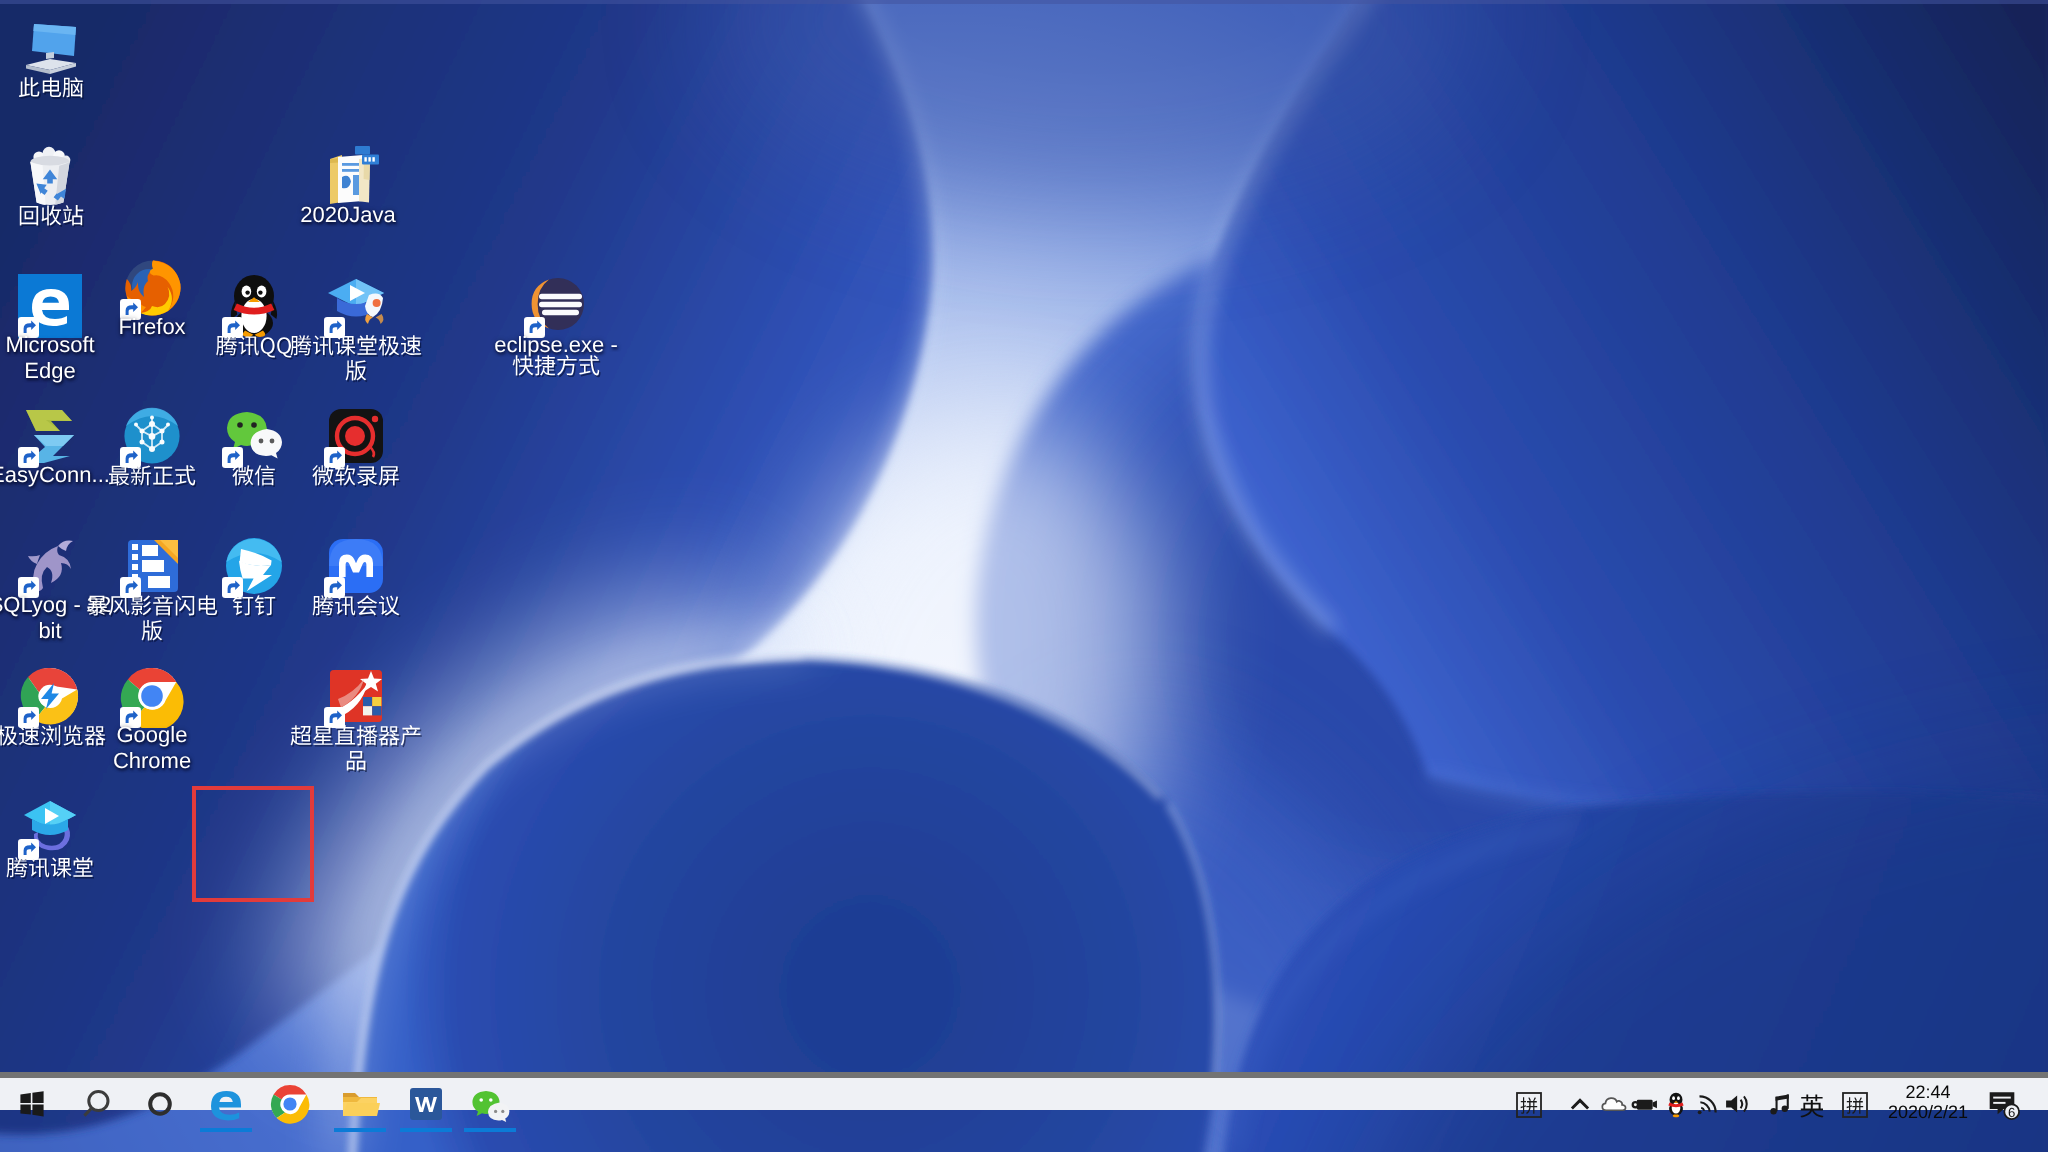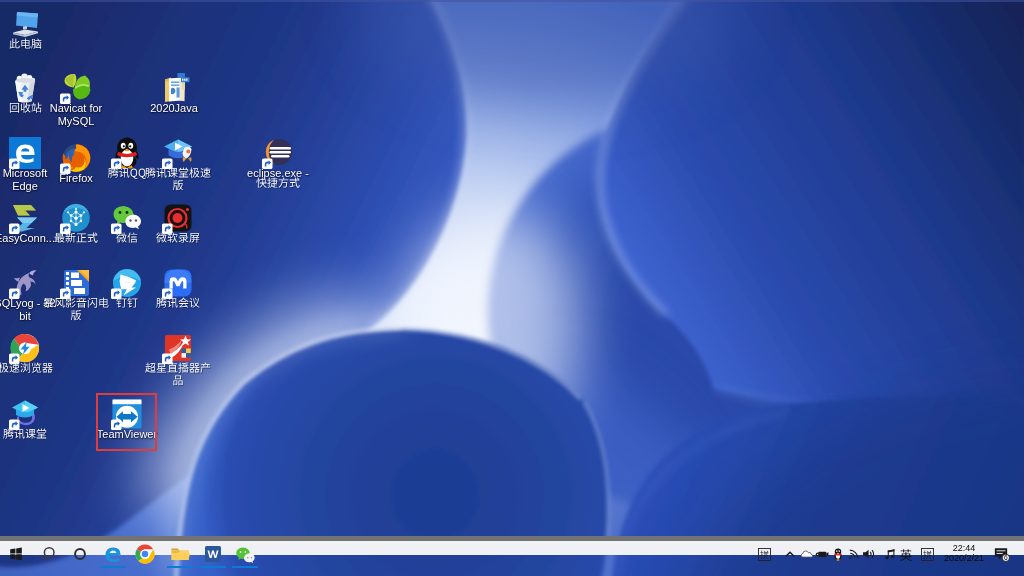--- a/index.html
+++ b/index.html
@@ -4,21 +4,21 @@
 html,body{width:1024px;height:576px;overflow:hidden;background:#1b2e6e;font-family:"Liberation Sans",sans-serif}
 #scene{position:relative;width:1024px;height:576px}
 #wall{position:absolute;left:0;top:0}
 .cell{position:absolute;width:72px;text-align:center}
 .ic{width:32px;margin:0 auto;height:32px}
 .isvg{display:block}
 .lbl{margin-top:-2px;font-size:11px;line-height:12.5px;color:#fff;text-shadow:0.5px 1px 1.5px rgba(0,5,30,.85), 0 0 2px rgba(0,5,30,.5)}
 .lblc{margin-top:-3px}
 .lblc svg{display:inline-block;vertical-align:top}
 #redbox{position:absolute;left:96px;top:393px;width:61px;height:58px;border:2.5px solid #e23b3b}
-#taskbar{position:absolute;left:0;top:536px;width:1024px;height:19px;background:#eff1f5;border-top:5px solid #737373}
+#taskbar{position:absolute;left:0;top:536px;width:1024px;height:19px;background:#eff1f5;border-top:3px solid #737373}
 .tbi{position:absolute}
 .tbi svg{display:block}
 .ul{position:absolute;top:24.5px;height:2.5px;background:#0b7bd7}
 .clock{position:absolute;left:934px;top:3px;font-size:9px;line-height:9.5px;color:#0a0a0a;text-align:center;width:60px}
 </style></head>
 <body>
 <div id="scene">
 <svg id="wall" width="1024" height="576" viewBox="0 0 1024 576" preserveAspectRatio="none">
 <defs>
 <radialGradient id="gSky" gradientUnits="userSpaceOnUse" cx="472" cy="338" r="560">
@@ -125,36 +125,20 @@
             <path d="M10.4 26.2 l-2.7-6.6 6.3 0.7 -1.5 2.2 2.1 1.5 -1.9 2.6 -2.1-1.5Z"></path>
             <path d="M20.2 26 l5.6-3.2 -1 6.3 -2.1-1.6 -1.9 2.4 -2.6-2 1.9-2.3Z"></path>
           </g>
 </svg>
       </div>
       <div class="lblc"><svg class="clbl" width="39" height="16" viewBox="0 0 39 16">
           <path transform="translate(3.7 11.7)" fill="rgba(0,10,40,.55)" d="M4.1 -5.5H6.8V-3.0H4.1ZM3.3 -6.2V-2.2H7.6V-6.2ZM0.9 -8.8V0.9H1.7V0.3H9.2V0.9H10.1V-8.8ZM1.7 -0.5V-8.0H9.2V-0.5Z M17.5 -6.3H19.9C19.6 -4.9 19.3 -3.7 18.7 -2.7C18.2 -3.7 17.7 -4.9 17.4 -6.1ZM17.3 -9.2C17.0 -7.3 16.4 -5.5 15.5 -4.4C15.7 -4.2 16.0 -3.9 16.1 -3.7C16.4 -4.1 16.7 -4.6 17.0 -5.1C17.3 -4.0 17.7 -2.9 18.3 -2.0C17.6 -1.1 16.8 -0.3 15.7 0.2C15.9 0.4 16.1 0.7 16.2 0.9C17.3 0.3 18.1 -0.4 18.7 -1.3C19.4 -0.4 20.1 0.3 21.0 0.8C21.2 0.6 21.4 0.3 21.6 0.2C20.7 -0.3 19.9 -1.0 19.2 -2.0C19.9 -3.1 20.4 -4.6 20.7 -6.3H21.5V-7.1H17.7C17.9 -7.7 18.1 -8.4 18.2 -9.1ZM12.0 -1.1C12.2 -1.3 12.6 -1.4 14.6 -2.2V0.9H15.4V-9.1H14.6V-3.0L12.9 -2.4V-8.0H12.1V-2.6C12.1 -2.2 11.8 -2.0 11.7 -1.9C11.8 -1.7 12.0 -1.3 12.0 -1.1Z M22.6 -7.2V-6.4H26.9V-7.2ZM23.1 -5.8C23.3 -4.5 23.6 -2.9 23.6 -1.8L24.3 -2.0C24.2 -3.0 24.0 -4.6 23.7 -5.9ZM23.9 -9.0C24.2 -8.4 24.5 -7.7 24.7 -7.3L25.4 -7.5C25.3 -8.0 25.0 -8.7 24.6 -9.2ZM25.6 -6.0C25.5 -4.7 25.2 -2.8 24.9 -1.6C24.0 -1.4 23.2 -1.2 22.5 -1.0L22.7 -0.2C23.9 -0.5 25.4 -0.9 26.9 -1.3L26.8 -2.0L25.6 -1.7C25.9 -2.9 26.2 -4.6 26.4 -5.9ZM27.1 -4.0V0.9H27.9V0.3H31.3V0.8H32.1V-4.0H29.8V-6.2H32.6V-7.0H29.8V-9.3H28.9V-4.0ZM27.9 -0.4V-3.2H31.3V-0.4Z"></path>
           <path transform="translate(3.0 10.8)" fill="#fff" d="M4.1 -5.5H6.8V-3.0H4.1ZM3.3 -6.2V-2.2H7.6V-6.2ZM0.9 -8.8V0.9H1.7V0.3H9.2V0.9H10.1V-8.8ZM1.7 -0.5V-8.0H9.2V-0.5Z M17.5 -6.3H19.9C19.6 -4.9 19.3 -3.7 18.7 -2.7C18.2 -3.7 17.7 -4.9 17.4 -6.1ZM17.3 -9.2C17.0 -7.3 16.4 -5.5 15.5 -4.4C15.7 -4.2 16.0 -3.9 16.1 -3.7C16.4 -4.1 16.7 -4.6 17.0 -5.1C17.3 -4.0 17.7 -2.9 18.3 -2.0C17.6 -1.1 16.8 -0.3 15.7 0.2C15.9 0.4 16.1 0.7 16.2 0.9C17.3 0.3 18.1 -0.4 18.7 -1.3C19.4 -0.4 20.1 0.3 21.0 0.8C21.2 0.6 21.4 0.3 21.6 0.2C20.7 -0.3 19.9 -1.0 19.2 -2.0C19.9 -3.1 20.4 -4.6 20.7 -6.3H21.5V-7.1H17.7C17.9 -7.7 18.1 -8.4 18.2 -9.1ZM12.0 -1.1C12.2 -1.3 12.6 -1.4 14.6 -2.2V0.9H15.4V-9.1H14.6V-3.0L12.9 -2.4V-8.0H12.1V-2.6C12.1 -2.2 11.8 -2.0 11.7 -1.9C11.8 -1.7 12.0 -1.3 12.0 -1.1Z M22.6 -7.2V-6.4H26.9V-7.2ZM23.1 -5.8C23.3 -4.5 23.6 -2.9 23.6 -1.8L24.3 -2.0C24.2 -3.0 24.0 -4.6 23.7 -5.9ZM23.9 -9.0C24.2 -8.4 24.5 -7.7 24.7 -7.3L25.4 -7.5C25.3 -8.0 25.0 -8.7 24.6 -9.2ZM25.6 -6.0C25.5 -4.7 25.2 -2.8 24.9 -1.6C24.0 -1.4 23.2 -1.2 22.5 -1.0L22.7 -0.2C23.9 -0.5 25.4 -0.9 26.9 -1.3L26.8 -2.0L25.6 -1.7C25.9 -2.9 26.2 -4.6 26.4 -5.9ZM27.1 -4.0V0.9H27.9V0.3H31.3V0.8H32.1V-4.0H29.8V-6.2H32.6V-7.0H29.8V-9.3H28.9V-4.0ZM27.9 -0.4V-3.2H31.3V-0.4Z"></path>
         </svg></div>
     </div>
-    <div class="cell" style="left:40px;top:72px">
-      <div class="ic">
-        <svg class="isvg" width="32" height="32" viewBox="0 0 32 32">
-<path d="M13.5 15.5 Q2.5 13.5 5 6.5 Q7.5 1.5 15 2 Q18.5 8 13.5 15.5Z" fill="#c2d838"></path>
-<path d="M5 6.5 Q10 4.5 15 2 Q12 8 13.5 15.5 Q7 12 5 6.5Z" fill="#a6c52e"></path>
-<path d="M14.5 16.5 Q15.5 4.5 25 3.5 Q31.5 8 29.5 15.5 Q27 22.5 14.5 16.5Z" fill="#7ecb26"></path>
-<path d="M13 17 Q29 8.5 30.5 18 Q29 26.5 19.5 27.5 Q12.5 25.5 13 17Z" fill="#58b812"></path>
-<path d="M15 16 Q23 10.5 29 14.5" stroke="#b2e468" stroke-width="1.6" fill="none"></path>
-<g>
-            <rect x="0" y="21.5" width="10.5" height="10.5" rx="1.6" fill="#fff"></rect>
-            <path d="M2.8 29.5 L2.8 27.2 Q2.8 24.6 6.0 24.6 L6.6 24.6 L6.6 23.2 L9.0 25.6 L6.6 28.0 L6.6 26.6 L5.6 26.6 Q4.3 26.6 4.3 27.8 L4.3 29.5 Z" fill="#1e62c8"></path>
-          </g>
-        </svg>
-      </div>
-      <div class="lbl">Navicat for<br>MySQL</div>
-    </div>
     <div class="cell" style="left:138px;top:72px">
       <div class="ic">
         <svg class="isvg" width="32" height="32" viewBox="0 0 32 32">
 <path d="M7 7.5 L13 5.5 L13 29 L7 30 Z" fill="#edca66"></path>
 <path d="M7 7.5 L16 6.8 L16 9 L7 9.5Z" fill="#ddb84e"></path>
 <polygon points="11,6.5 23.5,5.5 23.5,28.5 11,29.5" fill="#fcfcfc"></polygon>
 <g fill="#5a9ae0">
             <rect x="13" y="9.5" width="8.5" height="1.4"></rect>
             <rect x="13" y="12.5" width="8.5" height="1.4"></rect>
             <rect x="18.5" y="15.5" width="4" height="10"></rect>
@@ -181,21 +165,21 @@
 <rect width="32" height="32" fill="#0b79d5"></rect>
 <path d="M7 17 Q7 7.5 16.5 7.5 Q25.5 7.5 25.5 16 L25.5 18 L12 18 Q12.5 22.5 18.5 22.5 Q22 22.5 24.5 21 L24.5 24.6 Q21.5 26 17.5 26 Q7 25.5 7 17 Z M12.2 14.4 L20.5 14.4 Q20 11.2 16.3 11.2 Q12.8 11.2 12.2 14.4Z" fill="#fff"></path>
 <g>
             <rect x="0" y="21.5" width="10.5" height="10.5" rx="1.6" fill="#fff"></rect>
             <path d="M2.8 29.5 L2.8 27.2 Q2.8 24.6 6.0 24.6 L6.6 24.6 L6.6 23.2 L9.0 25.6 L6.6 28.0 L6.6 26.6 L5.6 26.6 Q4.3 26.6 4.3 27.8 L4.3 29.5 Z" fill="#1e62c8"></path>
           </g>
         </svg>
       </div>
       <div class="lbl">Microsoft<br>Edge</div>
     </div>
-    <div class="cell" style="left:40px;top:142px">
+    <div class="cell" style="left:40px;top:128px">
       <div class="ic">
         <svg class="isvg" width="32" height="32" viewBox="0 0 32 32">
 <circle cx="16.5" cy="16" r="13.8" fill="#30477e"></circle>
 <circle cx="14.5" cy="15" r="8.5" fill="#2a62b4"></circle>
 <path d="M16.5 2.2 A13.8 13.8 0 1 1 3.4 11.5 Q6 14 5.6 17.5 Q8 16 9 13 Q8.6 18 12 20.5 Q11 15 14 12.5 Q13 9 16.5 6.5 Q15.5 4 16.5 2.2Z" fill="#e66000"></path>
 <path d="M16.5 2.2 Q28 3.5 30.2 14 Q31 22 24 27.5 Q29 20 24.5 13.5 Q21 9 16.8 9.8 Q13 8 16.5 6.2 Q15.6 4 16.5 2.2Z" fill="#ff9500"></path>
 <path d="M24 27.5 Q17 31.5 10 28.5 Q15 28 16 25 Q20 26.5 22.5 24 Q26 20 23.8 15.5 Q28 21 24 27.5Z" fill="#ffcb00"></path>
 <path d="M10 28.5 Q4.5 26 3.4 20 Q6 22.5 9 22 Q10.5 25 13 25.5 Q11.5 27.5 10 28.5Z" fill="#ff9500"></path>
 <g>
             <rect x="0" y="21.5" width="10.5" height="10.5" rx="1.6" fill="#fff"></rect>
@@ -453,20 +437,37 @@
             <rect x="0" y="21.5" width="10.5" height="10.5" rx="1.6" fill="#fff"></rect>
             <path d="M2.8 29.5 L2.8 27.2 Q2.8 24.6 6.0 24.6 L6.6 24.6 L6.6 23.2 L9.0 25.6 L6.6 28.0 L6.6 26.6 L5.6 26.6 Q4.3 26.6 4.3 27.8 L4.3 29.5 Z" fill="#1e62c8"></path>
           </g>
         </svg>
       </div>
       <div class="lblc"><svg class="clbl" width="61" height="16" viewBox="0 0 61 16">
           <path transform="translate(3.7 11.7)" fill="rgba(0,10,40,.55)" d="M2.2 -9.2V-7.1H0.7V-6.3H2.1C1.7 -4.8 1.0 -3.1 0.3 -2.2C0.5 -2.0 0.7 -1.6 0.8 -1.4C1.3 -2.1 1.8 -3.3 2.2 -4.5V0.9H2.9V-5.0C3.2 -4.5 3.6 -3.8 3.7 -3.4L4.2 -4.0C4.0 -4.4 3.2 -5.7 2.9 -6.0V-6.3H4.1V-7.1H2.9V-9.2ZM4.3 -8.5V-7.8H5.5C5.4 -4.1 4.9 -1.3 3.2 0.4C3.4 0.5 3.8 0.8 3.9 0.9C5.0 -0.3 5.6 -1.9 5.9 -3.8C6.3 -2.9 6.8 -2.0 7.4 -1.3C6.8 -0.6 6.1 -0.1 5.3 0.3C5.5 0.4 5.8 0.7 5.9 0.9C6.6 0.5 7.3 0.0 7.9 -0.6C8.6 -0.0 9.3 0.5 10.1 0.8C10.2 0.6 10.4 0.3 10.6 0.2C9.8 -0.2 9.1 -0.6 8.5 -1.3C9.3 -2.3 9.9 -3.7 10.2 -5.3L9.7 -5.6L9.6 -5.5H8.3C8.6 -6.4 8.9 -7.6 9.1 -8.5ZM6.3 -7.8H8.1C7.9 -6.7 7.6 -5.6 7.3 -4.8H9.3C9.0 -3.7 8.5 -2.7 7.9 -1.9C7.1 -2.9 6.5 -4.1 6.1 -5.5C6.2 -6.2 6.3 -7.0 6.3 -7.8Z M11.7 -8.4C12.4 -7.8 13.1 -7.0 13.5 -6.5L14.1 -7.0C13.8 -7.5 13.0 -8.2 12.4 -8.8ZM13.9 -5.3H11.5V-4.5H13.1V-1.1C12.6 -0.9 12.0 -0.5 11.5 0.1L12.0 0.8C12.6 0.1 13.1 -0.5 13.5 -0.5C13.8 -0.5 14.1 -0.2 14.6 0.1C15.4 0.5 16.3 0.7 17.6 0.7C18.6 0.7 20.6 0.6 21.4 0.5C21.4 0.3 21.5 -0.1 21.6 -0.3C20.5 -0.2 18.9 -0.1 17.6 -0.1C16.4 -0.1 15.5 -0.1 14.8 -0.5C14.4 -0.8 14.1 -1.0 13.9 -1.1ZM15.7 -5.8H17.5V-4.4H15.7ZM18.3 -5.8H20.1V-4.4H18.3ZM17.5 -9.2V-8.1H14.5V-7.4H17.5V-6.5H14.9V-3.7H17.1C16.5 -2.8 15.4 -1.9 14.4 -1.5C14.5 -1.3 14.8 -1.1 14.9 -0.9C15.8 -1.3 16.8 -2.2 17.5 -3.1V-0.5H18.3V-3.1C19.2 -2.4 20.2 -1.6 20.7 -1.0L21.2 -1.6C20.6 -2.2 19.5 -3.1 18.5 -3.7H20.9V-6.5H18.3V-7.4H21.4V-8.1H18.3V-9.2Z M29.6 -8.1V-1.5H30.3V-8.1ZM31.4 -9.3V-0.0C31.4 0.1 31.3 0.2 31.2 0.2C31.0 0.2 30.6 0.2 30.1 0.2C30.2 0.4 30.3 0.7 30.3 0.9C31.0 0.9 31.4 0.9 31.7 0.7C32.0 0.6 32.1 0.4 32.1 -0.0V-9.3ZM22.9 -8.5C23.4 -8.1 24.0 -7.4 24.3 -7.0L24.9 -7.5C24.6 -7.9 24.0 -8.5 23.5 -8.9ZM22.5 -5.5C23.0 -5.1 23.7 -4.5 24.0 -4.1L24.5 -4.7C24.2 -5.1 23.5 -5.6 23.0 -6.0ZM22.7 0.1 23.4 0.5C23.8 -0.4 24.4 -1.7 24.8 -2.8L24.2 -3.2C23.7 -2.0 23.1 -0.7 22.7 0.1ZM25.3 -5.3C25.8 -4.6 26.3 -3.9 26.8 -3.1C26.3 -1.8 25.6 -0.7 24.6 0.1C24.8 0.2 25.1 0.5 25.2 0.7C26.1 -0.1 26.7 -1.1 27.2 -2.3C27.6 -1.6 28.0 -0.9 28.2 -0.4L28.8 -0.8C28.6 -1.5 28.1 -2.3 27.6 -3.2C27.9 -4.2 28.2 -5.4 28.4 -6.6H29.1V-7.4H25.1V-6.6H27.6C27.5 -5.7 27.3 -4.8 27.1 -4.0C26.7 -4.6 26.3 -5.2 25.9 -5.7ZM26.2 -8.9C26.5 -8.4 26.8 -7.7 26.9 -7.4L27.6 -7.7C27.5 -8.1 27.2 -8.7 26.9 -9.2Z M40.1 -6.9C40.6 -6.4 41.3 -5.6 41.5 -5.1L42.3 -5.5C42.0 -6.0 41.4 -6.7 40.8 -7.2ZM34.3 -8.6V-5.5H35.1V-8.6ZM36.6 -9.1V-5.2H37.4V-9.1ZM38.8 -2.0V-0.3C38.8 0.5 39.1 0.7 40.2 0.7C40.4 0.7 41.9 0.7 42.1 0.7C43.0 0.7 43.2 0.4 43.3 -0.8C43.1 -0.9 42.8 -1.0 42.6 -1.1C42.5 -0.1 42.5 0.0 42.0 0.0C41.7 0.0 40.5 0.0 40.2 0.0C39.7 0.0 39.6 -0.0 39.6 -0.3V-2.0ZM38.0 -3.6V-2.7C38.0 -1.8 37.7 -0.6 33.7 0.2C33.9 0.4 34.1 0.7 34.3 0.9C38.4 -0.1 38.9 -1.6 38.9 -2.7V-3.6ZM35.2 -4.8V-1.3H36.0V-4.1H41.2V-1.4H42.0V-4.8ZM39.4 -9.3C39.1 -8.0 38.6 -6.8 38.0 -6.0C38.2 -5.9 38.5 -5.7 38.7 -5.5C39.0 -6.0 39.4 -6.7 39.7 -7.4H43.3V-8.1H40.0C40.1 -8.4 40.1 -8.8 40.2 -9.1Z M46.2 -8.0H48.0V-6.5H46.2ZM50.8 -8.0H52.8V-6.5H50.8ZM50.8 -5.3C51.2 -5.1 51.8 -4.9 52.1 -4.6H49.0C49.2 -5.0 49.4 -5.3 49.6 -5.7L48.8 -5.9V-8.7H45.4V-5.8H48.7C48.6 -5.4 48.3 -5.0 48.0 -4.6H44.6V-3.9H47.3C46.5 -3.2 45.6 -2.6 44.3 -2.2C44.5 -2.0 44.7 -1.7 44.8 -1.6L45.4 -1.8V0.9H46.2V0.6H48.0V0.8H48.8V-2.5H46.7C47.4 -2.9 47.9 -3.4 48.4 -3.9H50.4C50.9 -3.4 51.5 -2.9 52.1 -2.5H50.1V0.9H50.9V0.6H52.8V0.8H53.6V-1.8L54.2 -1.6C54.3 -1.8 54.5 -2.1 54.7 -2.3C53.5 -2.6 52.3 -3.2 51.4 -3.9H54.4V-4.6H52.5L52.8 -4.9C52.4 -5.2 51.7 -5.6 51.2 -5.8ZM50.1 -8.7V-5.8H53.6V-8.7ZM46.2 -0.2V-1.8H48.0V-0.2ZM50.9 -0.2V-1.8H52.8V-0.2Z"></path>
           <path transform="translate(3.0 10.8)" fill="#fff" d="M2.2 -9.2V-7.1H0.7V-6.3H2.1C1.7 -4.8 1.0 -3.1 0.3 -2.2C0.5 -2.0 0.7 -1.6 0.8 -1.4C1.3 -2.1 1.8 -3.3 2.2 -4.5V0.9H2.9V-5.0C3.2 -4.5 3.6 -3.8 3.7 -3.4L4.2 -4.0C4.0 -4.4 3.2 -5.7 2.9 -6.0V-6.3H4.1V-7.1H2.9V-9.2ZM4.3 -8.5V-7.8H5.5C5.4 -4.1 4.9 -1.3 3.2 0.4C3.4 0.5 3.8 0.8 3.9 0.9C5.0 -0.3 5.6 -1.9 5.9 -3.8C6.3 -2.9 6.8 -2.0 7.4 -1.3C6.8 -0.6 6.1 -0.1 5.3 0.3C5.5 0.4 5.8 0.7 5.9 0.9C6.6 0.5 7.3 0.0 7.9 -0.6C8.6 -0.0 9.3 0.5 10.1 0.8C10.2 0.6 10.4 0.3 10.6 0.2C9.8 -0.2 9.1 -0.6 8.5 -1.3C9.3 -2.3 9.9 -3.7 10.2 -5.3L9.7 -5.6L9.6 -5.5H8.3C8.6 -6.4 8.9 -7.6 9.1 -8.5ZM6.3 -7.8H8.1C7.9 -6.7 7.6 -5.6 7.3 -4.8H9.3C9.0 -3.7 8.5 -2.7 7.9 -1.9C7.1 -2.9 6.5 -4.1 6.1 -5.5C6.2 -6.2 6.3 -7.0 6.3 -7.8Z M11.7 -8.4C12.4 -7.8 13.1 -7.0 13.5 -6.5L14.1 -7.0C13.8 -7.5 13.0 -8.2 12.4 -8.8ZM13.9 -5.3H11.5V-4.5H13.1V-1.1C12.6 -0.9 12.0 -0.5 11.5 0.1L12.0 0.8C12.6 0.1 13.1 -0.5 13.5 -0.5C13.8 -0.5 14.1 -0.2 14.6 0.1C15.4 0.5 16.3 0.7 17.6 0.7C18.6 0.7 20.6 0.6 21.4 0.5C21.4 0.3 21.5 -0.1 21.6 -0.3C20.5 -0.2 18.9 -0.1 17.6 -0.1C16.4 -0.1 15.5 -0.1 14.8 -0.5C14.4 -0.8 14.1 -1.0 13.9 -1.1ZM15.7 -5.8H17.5V-4.4H15.7ZM18.3 -5.8H20.1V-4.4H18.3ZM17.5 -9.2V-8.1H14.5V-7.4H17.5V-6.5H14.9V-3.7H17.1C16.5 -2.8 15.4 -1.9 14.4 -1.5C14.5 -1.3 14.8 -1.1 14.9 -0.9C15.8 -1.3 16.8 -2.2 17.5 -3.1V-0.5H18.3V-3.1C19.2 -2.4 20.2 -1.6 20.7 -1.0L21.2 -1.6C20.6 -2.2 19.5 -3.1 18.5 -3.7H20.9V-6.5H18.3V-7.4H21.4V-8.1H18.3V-9.2Z M29.6 -8.1V-1.5H30.3V-8.1ZM31.4 -9.3V-0.0C31.4 0.1 31.3 0.2 31.2 0.2C31.0 0.2 30.6 0.2 30.1 0.2C30.2 0.4 30.3 0.7 30.3 0.9C31.0 0.9 31.4 0.9 31.7 0.7C32.0 0.6 32.1 0.4 32.1 -0.0V-9.3ZM22.9 -8.5C23.4 -8.1 24.0 -7.4 24.3 -7.0L24.9 -7.5C24.6 -7.9 24.0 -8.5 23.5 -8.9ZM22.5 -5.5C23.0 -5.1 23.7 -4.5 24.0 -4.1L24.5 -4.7C24.2 -5.1 23.5 -5.6 23.0 -6.0ZM22.7 0.1 23.4 0.5C23.8 -0.4 24.4 -1.7 24.8 -2.8L24.2 -3.2C23.7 -2.0 23.1 -0.7 22.7 0.1ZM25.3 -5.3C25.8 -4.6 26.3 -3.9 26.8 -3.1C26.3 -1.8 25.6 -0.7 24.6 0.1C24.8 0.2 25.1 0.5 25.2 0.7C26.1 -0.1 26.7 -1.1 27.2 -2.3C27.6 -1.6 28.0 -0.9 28.2 -0.4L28.8 -0.8C28.6 -1.5 28.1 -2.3 27.6 -3.2C27.9 -4.2 28.2 -5.4 28.4 -6.6H29.1V-7.4H25.1V-6.6H27.6C27.5 -5.7 27.3 -4.8 27.1 -4.0C26.7 -4.6 26.3 -5.2 25.9 -5.7ZM26.2 -8.9C26.5 -8.4 26.8 -7.7 26.9 -7.4L27.6 -7.7C27.5 -8.1 27.2 -8.7 26.9 -9.2Z M40.1 -6.9C40.6 -6.4 41.3 -5.6 41.5 -5.1L42.3 -5.5C42.0 -6.0 41.4 -6.7 40.8 -7.2ZM34.3 -8.6V-5.5H35.1V-8.6ZM36.6 -9.1V-5.2H37.4V-9.1ZM38.8 -2.0V-0.3C38.8 0.5 39.1 0.7 40.2 0.7C40.4 0.7 41.9 0.7 42.1 0.7C43.0 0.7 43.2 0.4 43.3 -0.8C43.1 -0.9 42.8 -1.0 42.6 -1.1C42.5 -0.1 42.5 0.0 42.0 0.0C41.7 0.0 40.5 0.0 40.2 0.0C39.7 0.0 39.6 -0.0 39.6 -0.3V-2.0ZM38.0 -3.6V-2.7C38.0 -1.8 37.7 -0.6 33.7 0.2C33.9 0.4 34.1 0.7 34.3 0.9C38.4 -0.1 38.9 -1.6 38.9 -2.7V-3.6ZM35.2 -4.8V-1.3H36.0V-4.1H41.2V-1.4H42.0V-4.8ZM39.4 -9.3C39.1 -8.0 38.6 -6.8 38.0 -6.0C38.2 -5.9 38.5 -5.7 38.7 -5.5C39.0 -6.0 39.4 -6.7 39.7 -7.4H43.3V-8.1H40.0C40.1 -8.4 40.1 -8.8 40.2 -9.1Z M46.2 -8.0H48.0V-6.5H46.2ZM50.8 -8.0H52.8V-6.5H50.8ZM50.8 -5.3C51.2 -5.1 51.8 -4.9 52.1 -4.6H49.0C49.2 -5.0 49.4 -5.3 49.6 -5.7L48.8 -5.9V-8.7H45.4V-5.8H48.7C48.6 -5.4 48.3 -5.0 48.0 -4.6H44.6V-3.9H47.3C46.5 -3.2 45.6 -2.6 44.3 -2.2C44.5 -2.0 44.7 -1.7 44.8 -1.6L45.4 -1.8V0.9H46.2V0.6H48.0V0.8H48.8V-2.5H46.7C47.4 -2.9 47.9 -3.4 48.4 -3.9H50.4C50.9 -3.4 51.5 -2.9 52.1 -2.5H50.1V0.9H50.9V0.6H52.8V0.8H53.6V-1.8L54.2 -1.6C54.3 -1.8 54.5 -2.1 54.7 -2.3C53.5 -2.6 52.3 -3.2 51.4 -3.9H54.4V-4.6H52.5L52.8 -4.9C52.4 -5.2 51.7 -5.6 51.2 -5.8ZM50.1 -8.7V-5.8H53.6V-8.7ZM46.2 -0.2V-1.8H48.0V-0.2ZM50.9 -0.2V-1.8H52.8V-0.2Z"></path>
         </svg></div>
     </div>
+    <div class="cell" style="left:40px;top:332px">
+      <div class="ic">
+        <svg class="isvg" width="32" height="32" viewBox="0 0 32 32">
+<circle cx="16" cy="16" r="14" fill="#fff"></circle>
+<path d="M16 2 A14 14 0 0 1 28.1 9 L16 9 A7 7 0 0 0 9.8 12.8 L3.9 7.8 A14 14 0 0 1 16 2Z" fill="#ea4335"></path>
+<path d="M3.9 7.8 L9.8 12.8 A7 7 0 0 0 12.3 21.6 L6.2 28.4 A14 14 0 0 1 3.9 7.8Z" fill="#34a853"></path>
+<path d="M6.2 28.4 L12.3 21.6 A7 7 0 0 0 22.9 18 L28.1 9 A14 14 0 0 1 6.2 28.4Z" fill="#fbbc05"></path>
+<circle cx="16" cy="16" r="6.8" fill="#fff"></circle>
+          <circle cx="16" cy="16" r="5.4" fill="#4285f4"></circle>
+<g>
+            <rect x="0" y="21.5" width="10.5" height="10.5" rx="1.6" fill="#fff"></rect>
+            <path d="M2.8 29.5 L2.8 27.2 Q2.8 24.6 6.0 24.6 L6.6 24.6 L6.6 23.2 L9.0 25.6 L6.6 28.0 L6.6 26.6 L5.6 26.6 Q4.3 26.6 4.3 27.8 L4.3 29.5 Z" fill="#1e62c8"></path>
+          </g>
+        </svg>
+      </div>
+      <div class="lbl">Google<br>Chrome</div>
+    </div>
     <div class="cell" style="left:142px;top:332px">
       <div class="ic">
         <svg class="isvg" width="32" height="32" viewBox="0 0 32 32">
 <rect x="3" y="3" width="26" height="26" rx="2" fill="#d3261c"></rect>
 <rect x="3" y="3" width="26" height="26" rx="2" fill="#ea4030" opacity="0.55"></rect>
 <path d="M23.5 3.5 L25 7.2 L29 7.5 L25.9 9.9 L27 13.7 L23.5 11.5 L20 13.7 L21.1 9.9 L18 7.5 L22 7.2Z" fill="#fff"></path>
 <path d="M4.5 23.5 Q14.5 20 22 9.5 Q18.5 22 7.5 26.5 Z" fill="#fff"></path>
 <path d="M7 17.5 Q14.8 14.5 20 7.5 Q17.8 16.5 8.5 21.8Z" fill="#f0b8b0" opacity="0.65"></path>
 <g>
             <rect x="19.5" y="16.5" width="4.6" height="4.6" fill="#2a5caa"></rect>
@@ -498,36 +499,20 @@
 <g>
             <rect x="0" y="21.5" width="10.5" height="10.5" rx="1.6" fill="#fff"></rect>
             <path d="M2.8 29.5 L2.8 27.2 Q2.8 24.6 6.0 24.6 L6.6 24.6 L6.6 23.2 L9.0 25.6 L6.6 28.0 L6.6 26.6 L5.6 26.6 Q4.3 26.6 4.3 27.8 L4.3 29.5 Z" fill="#1e62c8"></path>
           </g>
         </svg>
       </div>
       <div class="lblc"><svg class="clbl" width="50" height="16" viewBox="0 0 50 16">
           <path transform="translate(3.7 11.7)" fill="rgba(0,10,40,.55)" d="M8.8 -9.1C8.7 -8.8 8.4 -8.2 8.2 -7.9L8.9 -7.7C9.1 -8.0 9.3 -8.4 9.6 -8.9ZM4.6 -9.0C4.9 -8.5 5.1 -8.0 5.1 -7.7L5.8 -7.9C5.7 -8.2 5.5 -8.8 5.2 -9.2ZM4.3 -1.3V-0.7H8.4V-1.3ZM0.9 -8.8V-4.9C0.9 -3.3 0.9 -1.0 0.3 0.5C0.5 0.6 0.8 0.8 0.9 0.9C1.3 -0.2 1.5 -1.6 1.6 -2.8H3.0V-0.1C3.0 0.0 2.9 0.1 2.8 0.1C2.7 0.1 2.3 0.1 1.9 0.1C2.0 0.3 2.0 0.6 2.1 0.8C2.7 0.8 3.1 0.8 3.4 0.6C3.6 0.5 3.7 0.3 3.7 -0.1V-3.9C3.8 -3.8 4.0 -3.6 4.1 -3.4C4.5 -3.7 4.8 -3.9 5.1 -4.2V-3.8H8.0C8.0 -3.4 7.9 -3.0 7.8 -2.7H5.7L5.9 -3.5L5.2 -3.6C5.1 -3.1 5.0 -2.5 4.9 -2.0H9.2C9.1 -0.7 8.9 -0.1 8.8 0.1C8.7 0.2 8.6 0.2 8.4 0.2C8.2 0.2 7.7 0.2 7.2 0.1C7.3 0.3 7.4 0.6 7.4 0.8C7.9 0.8 8.4 0.8 8.7 0.8C9.0 0.8 9.2 0.7 9.3 0.5C9.6 0.2 9.8 -0.5 10.0 -2.3C10.0 -2.5 10.0 -2.7 10.0 -2.7H8.5C8.6 -3.2 8.8 -3.8 8.9 -4.4C9.3 -4.0 9.7 -3.7 10.2 -3.5C10.3 -3.7 10.5 -4.0 10.7 -4.1C10.0 -4.4 9.4 -4.8 9.0 -5.4H10.5V-6.0H6.6C6.7 -6.3 6.8 -6.6 7.0 -7.0H10.2V-7.6H7.2C7.3 -8.1 7.4 -8.6 7.5 -9.1L6.8 -9.2C6.7 -8.7 6.5 -8.1 6.4 -7.6H4.2V-7.0H6.2C6.0 -6.6 5.9 -6.3 5.7 -6.0H3.9V-5.4H5.2C4.8 -4.9 4.3 -4.4 3.7 -4.1V-8.8ZM8.2 -5.4C8.3 -5.0 8.6 -4.7 8.9 -4.4H5.4C5.7 -4.7 5.9 -5.0 6.2 -5.4ZM1.6 -8.1H3.0V-6.3H1.6ZM1.6 -5.5H3.0V-3.6H1.6L1.6 -4.9Z M12.3 -8.5C12.8 -8.0 13.5 -7.3 13.8 -6.8L14.4 -7.4C14.0 -7.8 13.4 -8.5 12.8 -9.0ZM11.5 -5.8V-5.0H13.0V-1.2C13.0 -0.7 12.7 -0.4 12.5 -0.3C12.6 -0.1 12.8 0.2 12.9 0.4C13.1 0.2 13.4 -0.0 15.3 -1.5C15.2 -1.7 15.0 -2.0 15.0 -2.2L13.8 -1.4V-5.8ZM14.9 -8.6V-7.9H16.5V-4.7H14.9V-3.9H16.5V0.7H17.3V-3.9H19.0V-4.7H17.3V-7.9H19.4C19.4 -3.1 19.4 0.5 20.6 0.8C21.2 1.0 21.5 0.7 21.6 -1.1C21.5 -1.3 21.3 -1.5 21.1 -1.7C21.1 -0.8 21.0 0.0 20.9 -0.0C20.2 -0.2 20.2 -3.9 20.3 -8.6Z M23.1 -8.5C23.6 -8.0 24.3 -7.3 24.6 -6.9L25.2 -7.4C24.9 -7.9 24.2 -8.5 23.6 -9.0ZM22.5 -5.8V-5.0H24.0V-1.3C24.0 -0.7 23.6 -0.3 23.4 -0.1C23.6 0.0 23.8 0.3 23.9 0.4C24.1 0.2 24.4 -0.0 26.2 -1.6C26.1 -1.7 25.9 -2.0 25.9 -2.2L24.8 -1.4V-5.8ZM26.3 -8.8V-4.5H28.7V-3.5H25.7V-2.8H28.2C27.6 -1.7 26.4 -0.7 25.3 -0.2C25.5 -0.0 25.8 0.3 25.9 0.5C26.9 -0.1 28.0 -1.2 28.7 -2.4V0.9H29.5V-2.4C30.2 -1.3 31.2 -0.3 32.1 0.3C32.3 0.1 32.5 -0.1 32.7 -0.3C31.8 -0.8 30.7 -1.8 30.0 -2.8H32.5V-3.5H29.5V-4.5H31.8V-8.8ZM27.1 -6.3H28.7V-5.1H27.1ZM29.5 -6.3H31.0V-5.1H29.5ZM27.1 -8.1H28.7V-7.0H27.1ZM29.5 -8.1H31.0V-7.0H29.5Z M36.2 -5.2H40.8V-4.0H36.2ZM35.5 -5.9V-3.3H38.1V-2.2H34.7V-1.5H38.1V-0.2H33.7V0.6H43.3V-0.2H38.9V-1.5H42.5V-2.2H38.9V-3.3H41.6V-5.9ZM41.4 -9.2C41.2 -8.7 40.8 -8.1 40.4 -7.7L40.9 -7.5H38.9V-9.3H38.1V-7.5H36.1L36.6 -7.7C36.4 -8.1 35.9 -8.7 35.5 -9.1L34.8 -8.8C35.1 -8.4 35.5 -7.9 35.7 -7.5H33.8V-5.1H34.6V-6.7H42.4V-5.1H43.2V-7.5H41.2C41.5 -7.8 41.9 -8.4 42.3 -8.9Z"></path>
           <path transform="translate(3.0 10.8)" fill="#fff" d="M8.8 -9.1C8.7 -8.8 8.4 -8.2 8.2 -7.9L8.9 -7.7C9.1 -8.0 9.3 -8.4 9.6 -8.9ZM4.6 -9.0C4.9 -8.5 5.1 -8.0 5.1 -7.7L5.8 -7.9C5.7 -8.2 5.5 -8.8 5.2 -9.2ZM4.3 -1.3V-0.7H8.4V-1.3ZM0.9 -8.8V-4.9C0.9 -3.3 0.9 -1.0 0.3 0.5C0.5 0.6 0.8 0.8 0.9 0.9C1.3 -0.2 1.5 -1.6 1.6 -2.8H3.0V-0.1C3.0 0.0 2.9 0.1 2.8 0.1C2.7 0.1 2.3 0.1 1.9 0.1C2.0 0.3 2.0 0.6 2.1 0.8C2.7 0.8 3.1 0.8 3.4 0.6C3.6 0.5 3.7 0.3 3.7 -0.1V-3.9C3.8 -3.8 4.0 -3.6 4.1 -3.4C4.5 -3.7 4.8 -3.9 5.1 -4.2V-3.8H8.0C8.0 -3.4 7.9 -3.0 7.8 -2.7H5.7L5.9 -3.5L5.2 -3.6C5.1 -3.1 5.0 -2.5 4.9 -2.0H9.2C9.1 -0.7 8.9 -0.1 8.8 0.1C8.7 0.2 8.6 0.2 8.4 0.2C8.2 0.2 7.7 0.2 7.2 0.1C7.3 0.3 7.4 0.6 7.4 0.8C7.9 0.8 8.4 0.8 8.7 0.8C9.0 0.8 9.2 0.7 9.3 0.5C9.6 0.2 9.8 -0.5 10.0 -2.3C10.0 -2.5 10.0 -2.7 10.0 -2.7H8.5C8.6 -3.2 8.8 -3.8 8.9 -4.4C9.3 -4.0 9.7 -3.7 10.2 -3.5C10.3 -3.7 10.5 -4.0 10.7 -4.1C10.0 -4.4 9.4 -4.8 9.0 -5.4H10.5V-6.0H6.6C6.7 -6.3 6.8 -6.6 7.0 -7.0H10.2V-7.6H7.2C7.3 -8.1 7.4 -8.6 7.5 -9.1L6.8 -9.2C6.7 -8.7 6.5 -8.1 6.4 -7.6H4.2V-7.0H6.2C6.0 -6.6 5.9 -6.3 5.7 -6.0H3.9V-5.4H5.2C4.8 -4.9 4.3 -4.4 3.7 -4.1V-8.8ZM8.2 -5.4C8.3 -5.0 8.6 -4.7 8.9 -4.4H5.4C5.7 -4.7 5.9 -5.0 6.2 -5.4ZM1.6 -8.1H3.0V-6.3H1.6ZM1.6 -5.5H3.0V-3.6H1.6L1.6 -4.9Z M12.3 -8.5C12.8 -8.0 13.5 -7.3 13.8 -6.8L14.4 -7.4C14.0 -7.8 13.4 -8.5 12.8 -9.0ZM11.5 -5.8V-5.0H13.0V-1.2C13.0 -0.7 12.7 -0.4 12.5 -0.3C12.6 -0.1 12.8 0.2 12.9 0.4C13.1 0.2 13.4 -0.0 15.3 -1.5C15.2 -1.7 15.0 -2.0 15.0 -2.2L13.8 -1.4V-5.8ZM14.9 -8.6V-7.9H16.5V-4.7H14.9V-3.9H16.5V0.7H17.3V-3.9H19.0V-4.7H17.3V-7.9H19.4C19.4 -3.1 19.4 0.5 20.6 0.8C21.2 1.0 21.5 0.7 21.6 -1.1C21.5 -1.3 21.3 -1.5 21.1 -1.7C21.1 -0.8 21.0 0.0 20.9 -0.0C20.2 -0.2 20.2 -3.9 20.3 -8.6Z M23.1 -8.5C23.6 -8.0 24.3 -7.3 24.6 -6.9L25.2 -7.4C24.9 -7.9 24.2 -8.5 23.6 -9.0ZM22.5 -5.8V-5.0H24.0V-1.3C24.0 -0.7 23.6 -0.3 23.4 -0.1C23.6 0.0 23.8 0.3 23.9 0.4C24.1 0.2 24.4 -0.0 26.2 -1.6C26.1 -1.7 25.9 -2.0 25.9 -2.2L24.8 -1.4V-5.8ZM26.3 -8.8V-4.5H28.7V-3.5H25.7V-2.8H28.2C27.6 -1.7 26.4 -0.7 25.3 -0.2C25.5 -0.0 25.8 0.3 25.9 0.5C26.9 -0.1 28.0 -1.2 28.7 -2.4V0.9H29.5V-2.4C30.2 -1.3 31.2 -0.3 32.1 0.3C32.3 0.1 32.5 -0.1 32.7 -0.3C31.8 -0.8 30.7 -1.8 30.0 -2.8H32.5V-3.5H29.5V-4.5H31.8V-8.8ZM27.1 -6.3H28.7V-5.1H27.1ZM29.5 -6.3H31.0V-5.1H29.5ZM27.1 -8.1H28.7V-7.0H27.1ZM29.5 -8.1H31.0V-7.0H29.5Z M36.2 -5.2H40.8V-4.0H36.2ZM35.5 -5.9V-3.3H38.1V-2.2H34.7V-1.5H38.1V-0.2H33.7V0.6H43.3V-0.2H38.9V-1.5H42.5V-2.2H38.9V-3.3H41.6V-5.9ZM41.4 -9.2C41.2 -8.7 40.8 -8.1 40.4 -7.7L40.9 -7.5H38.9V-9.3H38.1V-7.5H36.1L36.6 -7.7C36.4 -8.1 35.9 -8.7 35.5 -9.1L34.8 -8.8C35.1 -8.4 35.5 -7.9 35.7 -7.5H33.8V-5.1H34.6V-6.7H42.4V-5.1H43.2V-7.5H41.2C41.5 -7.8 41.9 -8.4 42.3 -8.9Z"></path>
         </svg></div>
-    </div>
-    <div class="cell" style="left:91px;top:398px">
-      <div class="ic">
-        <svg class="isvg" width="32" height="32" viewBox="0 0 32 32">
-<rect x="1.5" y="1.5" width="29" height="29" rx="1.5" fill="#1486d8"></rect>
-<rect x="1.5" y="1.5" width="29" height="29" rx="1.5" fill="#35a0e8" opacity="0.35"></rect>
-<path d="M1.5 1.5 L30.5 1.5 L30.5 6.2 L1.5 6.2Z" fill="#fdfdfd"></path>
-<circle cx="16" cy="18.8" r="11" fill="#fff"></circle>
-<polygon points="5.4,18.8 12,13.2 12,16 20,16 20,13.2 26.6,18.8 20,24.4 20,21.6 12,21.6 12,24.4" fill="#0e77c8"></polygon>
-<g>
-            <rect x="0" y="21.5" width="10.5" height="10.5" rx="1.6" fill="#fff"></rect>
-            <path d="M2.8 29.5 L2.8 27.2 Q2.8 24.6 6.0 24.6 L6.6 24.6 L6.6 23.2 L9.0 25.6 L6.6 28.0 L6.6 26.6 L5.6 26.6 Q4.3 26.6 4.3 27.8 L4.3 29.5 Z" fill="#1e62c8"></path>
-          </g>
-        </svg>
-      </div>
-      <div class="lbl">TeamViewer</div>
     </div>
 <div id="redbox"></div>
 <div id="taskbar">
       <div class="tbi" style="left:4px;top:1px;width:24px;height:24px">
         <svg width="24" height="24" viewBox="0 0 24 24">
           <g fill="#1a1a1a">
 <polygon points="6.2,7.2 11.4,6.5 11.4,11.5 6.2,11.5"></polygon>
             <polygon points="12.2,6.4 17.8,5.6 17.8,11.5 12.2,11.5"></polygon>
 <polygon points="6.2,12.3 11.4,12.3 11.4,17.3 6.2,16.7"></polygon>
             <polygon points="12.2,12.3 17.8,12.3 17.8,18.2 12.2,17.4"></polygon>

